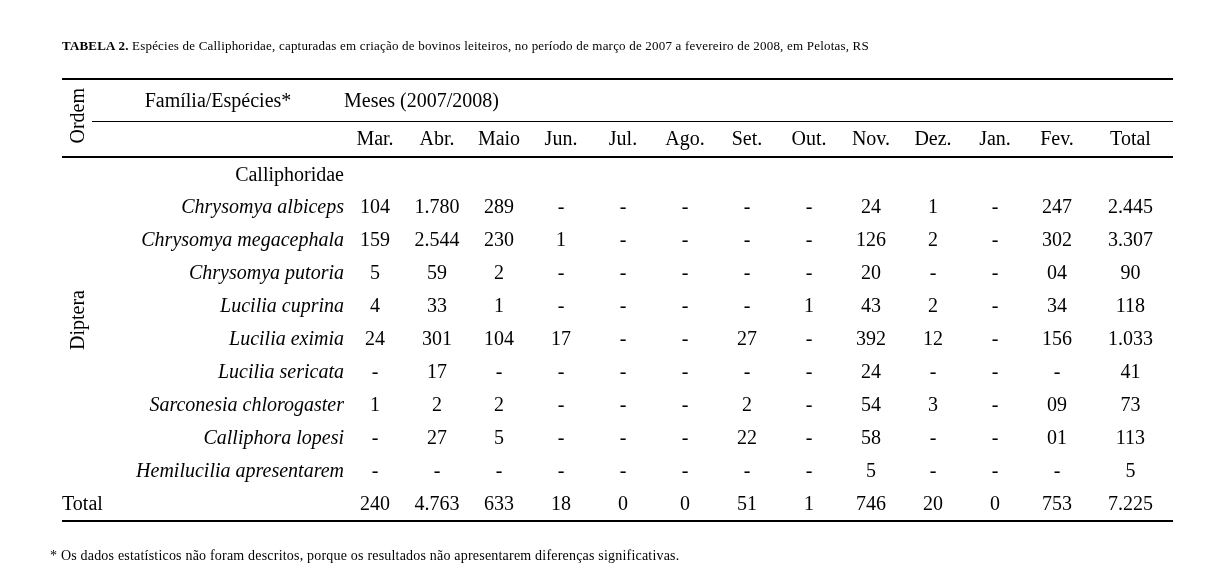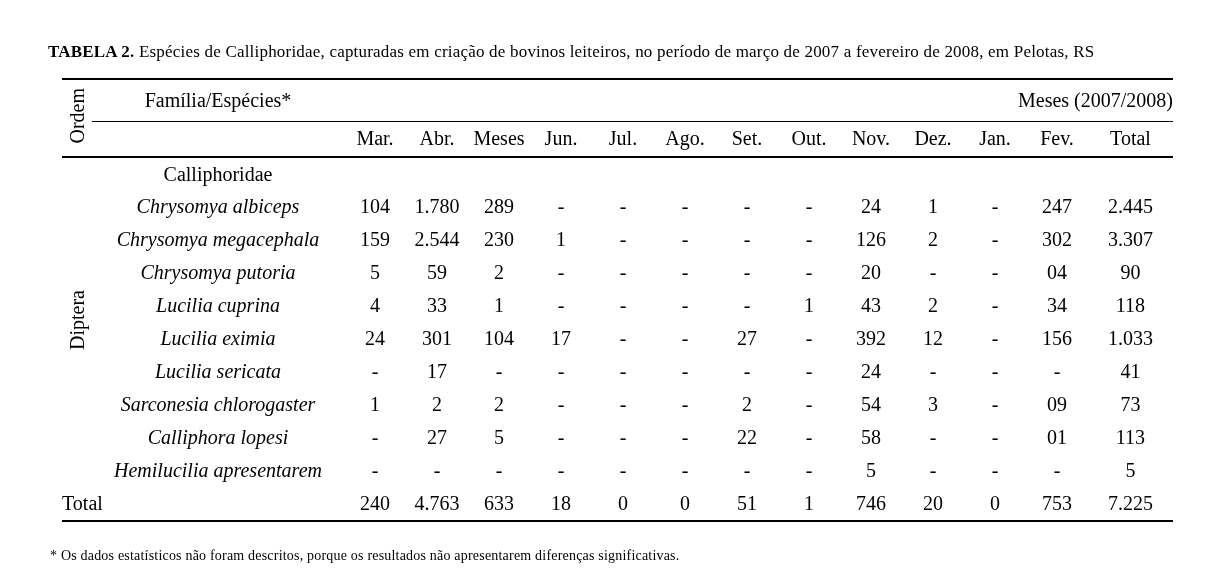--- a/index.html
+++ b/index.html
@@ -3,42 +3,42 @@
 <meta charset="utf-8">
 <style>
   html, body { margin: 0; padding: 0; }
   body {
     width: 1211px; height: 579px;
     background: #ffffff; color: #000000;
     font-family: "Liberation Serif", serif;
     position: relative; overflow: hidden;
   }
   .caption {
-    position: absolute; left: 48px; top: 25px; width: 1130px;
-    font-size: 17px; letter-spacing: 0.2px; white-space: nowrap;
+    position: absolute; left: 62px; top: 25px; width: 1130px;
+    font-size: 13px; letter-spacing: 0.2px; white-space: nowrap;
   }
   .caption b { font-weight: bold; }
   .data-table {
     position: absolute; left: 62px; top: 78px; width: 1111px;
     border-collapse: collapse; table-layout: fixed;
     font-size: 20px;
     border-top: 2px solid #000;
     border-bottom: 2px solid #000;
   }
   .data-table th, .data-table td { padding: 0; font-weight: normal; }
   tr.h1 { height: 42px; }
   tr.h2 { height: 36px; margin-top: 35px; }
   th.ordem { border-bottom: 2px solid #000; text-align: center; vertical-align: middle; }
   th.fam   { border-bottom: 1.5px solid #000; text-align: center; }
-  th.meses { border-bottom: 1.5px solid #000; text-align: right; }
+  th.meses { border-bottom: 1.5px solid #000; text-align: left; }
   tr.h2 th { border-bottom: 2px solid #000; }
   tbody tr { height: 33px; }
   tbody tr.total-row { height: 34px; }
   .num { text-align: center; }
-  .species { text-align: center; }
+  .species { text-align: right; }
   .italic { font-style: italic; }
   .vert {
     writing-mode: vertical-rl; transform: rotate(180deg);
     white-space: nowrap; display: inline-block;
   }
   .ordem-cell { text-align: center; vertical-align: middle; }
   .total-label { text-align: left; }
   .footnote {
     position: absolute; left: 50px; top: 534px;
     font-size: 14px; letter-spacing: 0.2px; white-space: nowrap;
@@ -61,21 +61,21 @@
     <thead>
       <tr class="h1">
         <th class="ordem" rowspan="2"><span class="vert">Ordem</span></th>
         <th class="fam">Família/Espécies*</th>
         <th class="meses" colspan="13">Meses (2007/2008)</th>
       </tr>
       <tr class="h2" id="month-header-row">
         <th class="spacer"></th>
       <th class="num mh">Mar.</th>
           <th class="num mh">Abr.</th>
-          <th class="num mh">Meses</th>
+          <th class="num mh">Maio</th>
           <th class="num mh">Jun.</th>
           <th class="num mh">Jul.</th>
           <th class="num mh">Ago.</th>
           <th class="num mh">Set.</th>
           <th class="num mh">Out.</th>
           <th class="num mh">Nov.</th>
           <th class="num mh">Dez.</th>
           <th class="num mh">Jan.</th>
           <th class="num mh">Fev.</th>
           <th class="num mh">Total</th>

